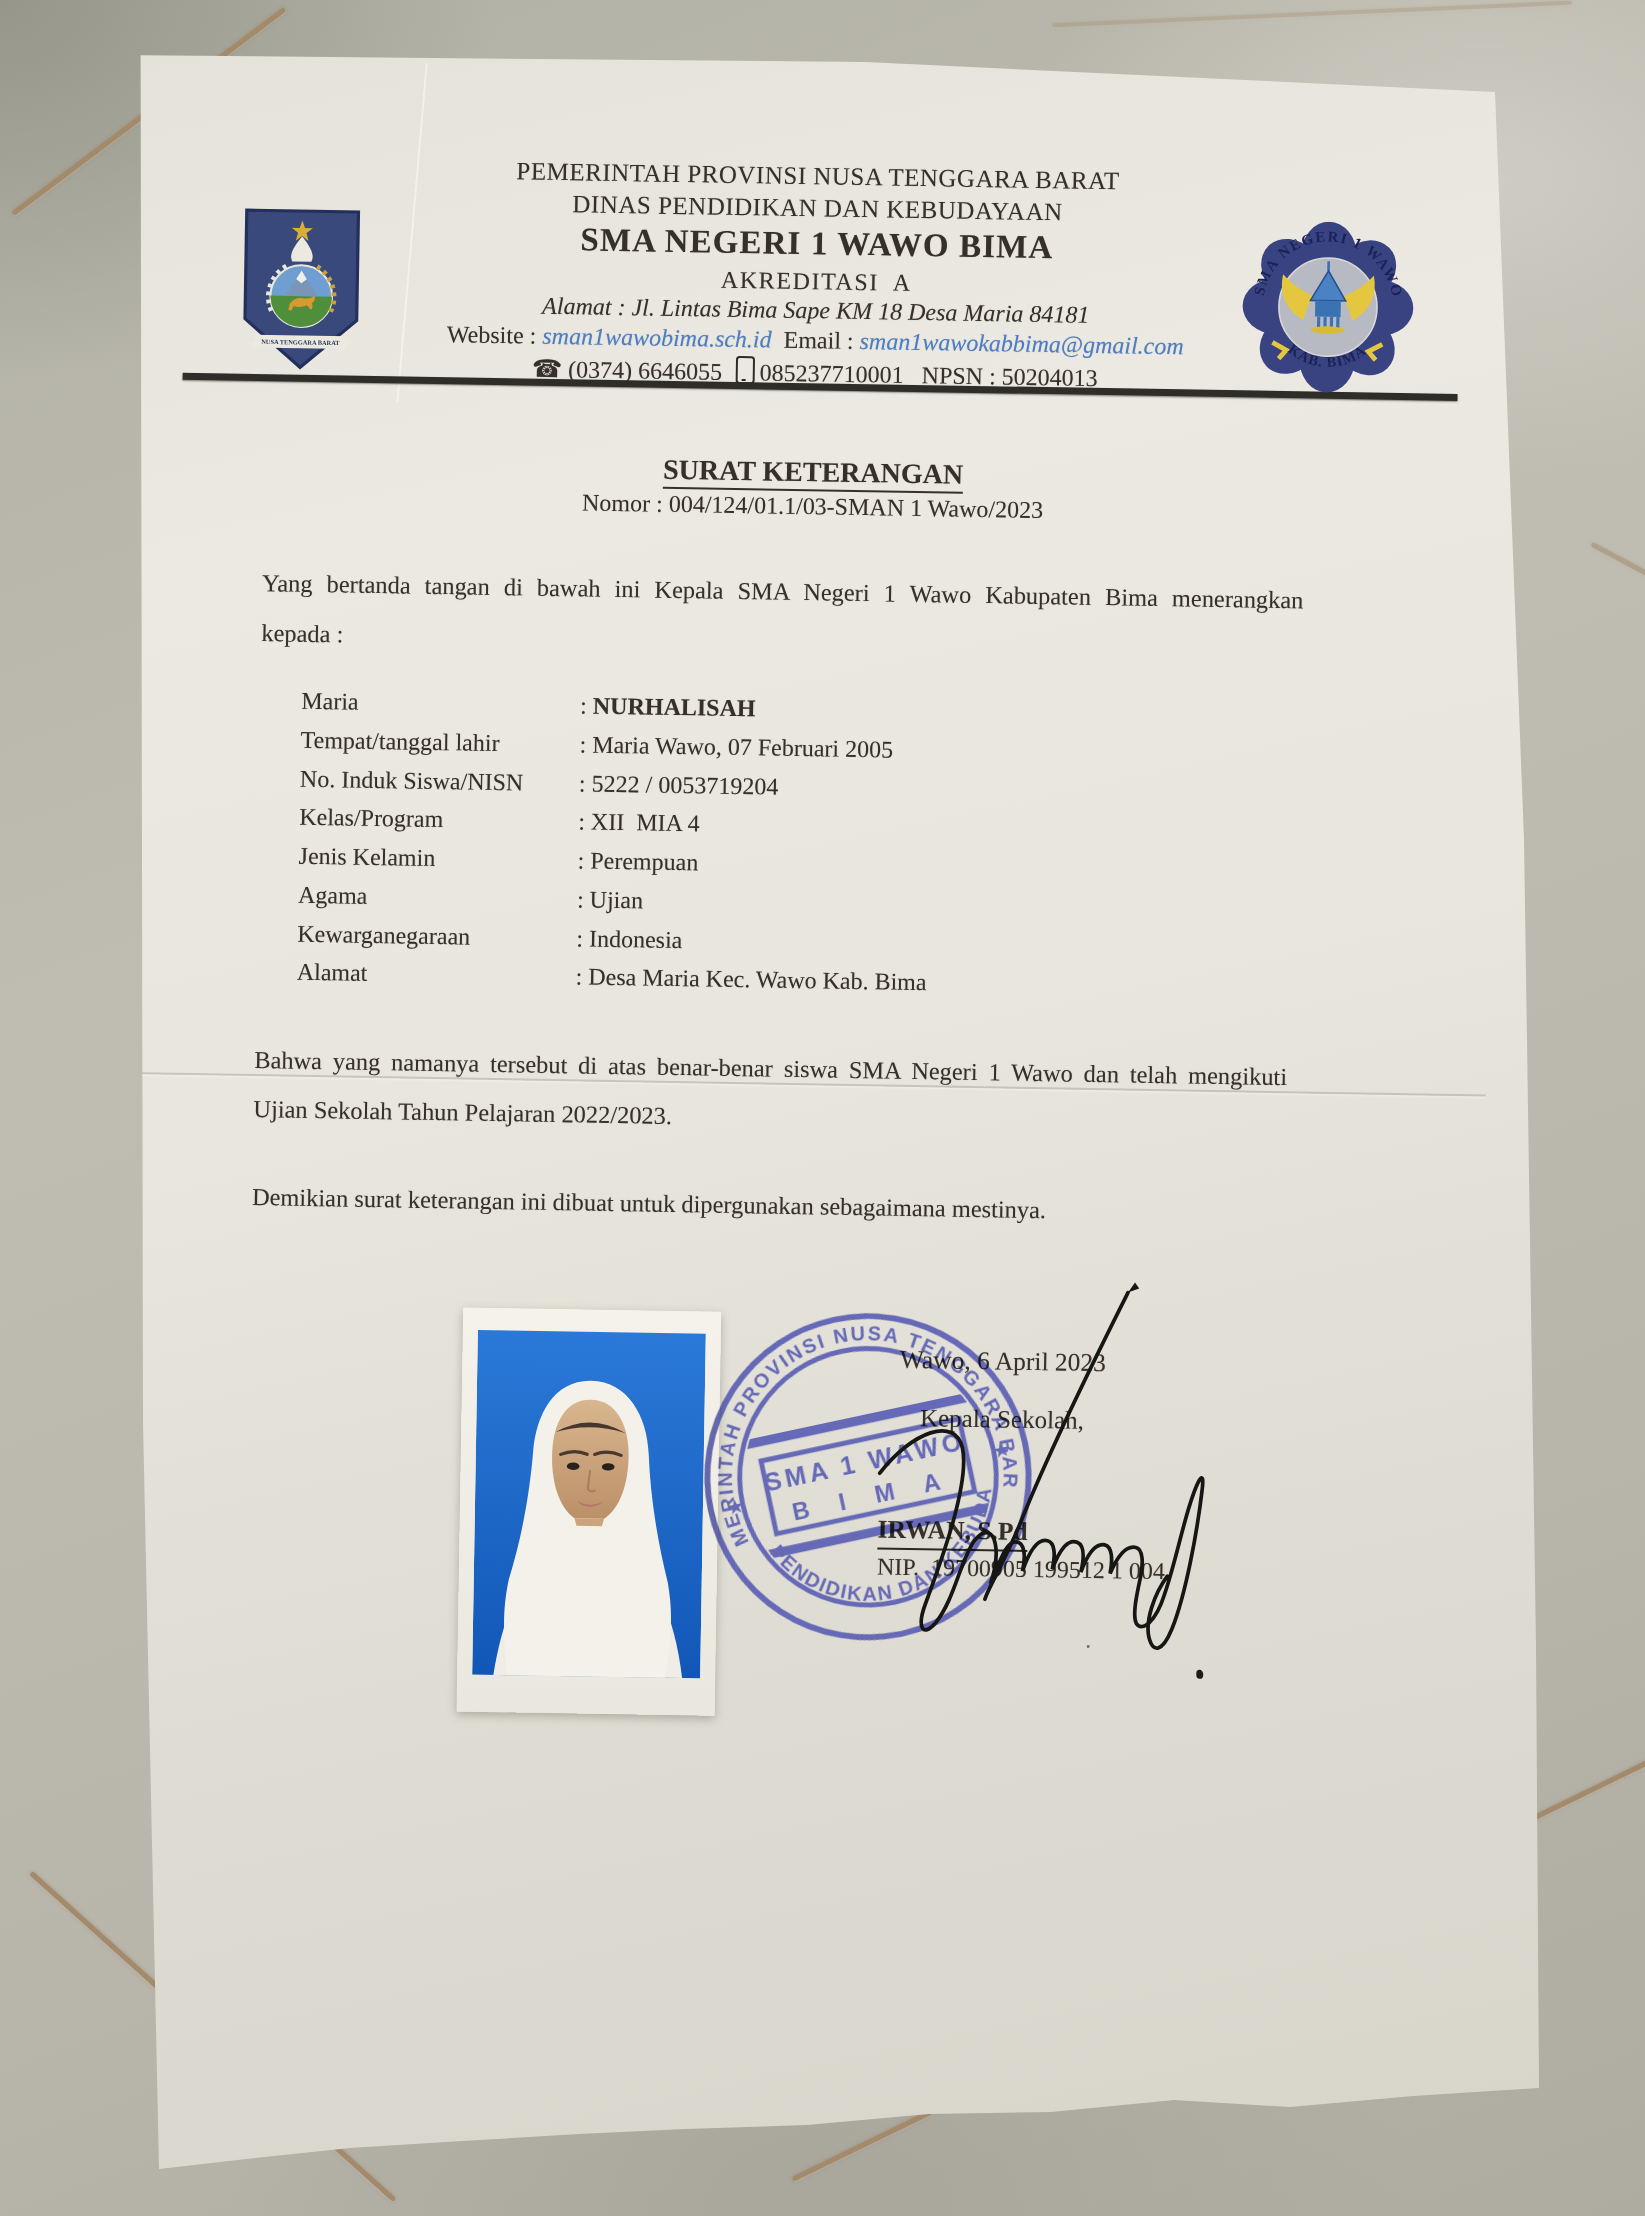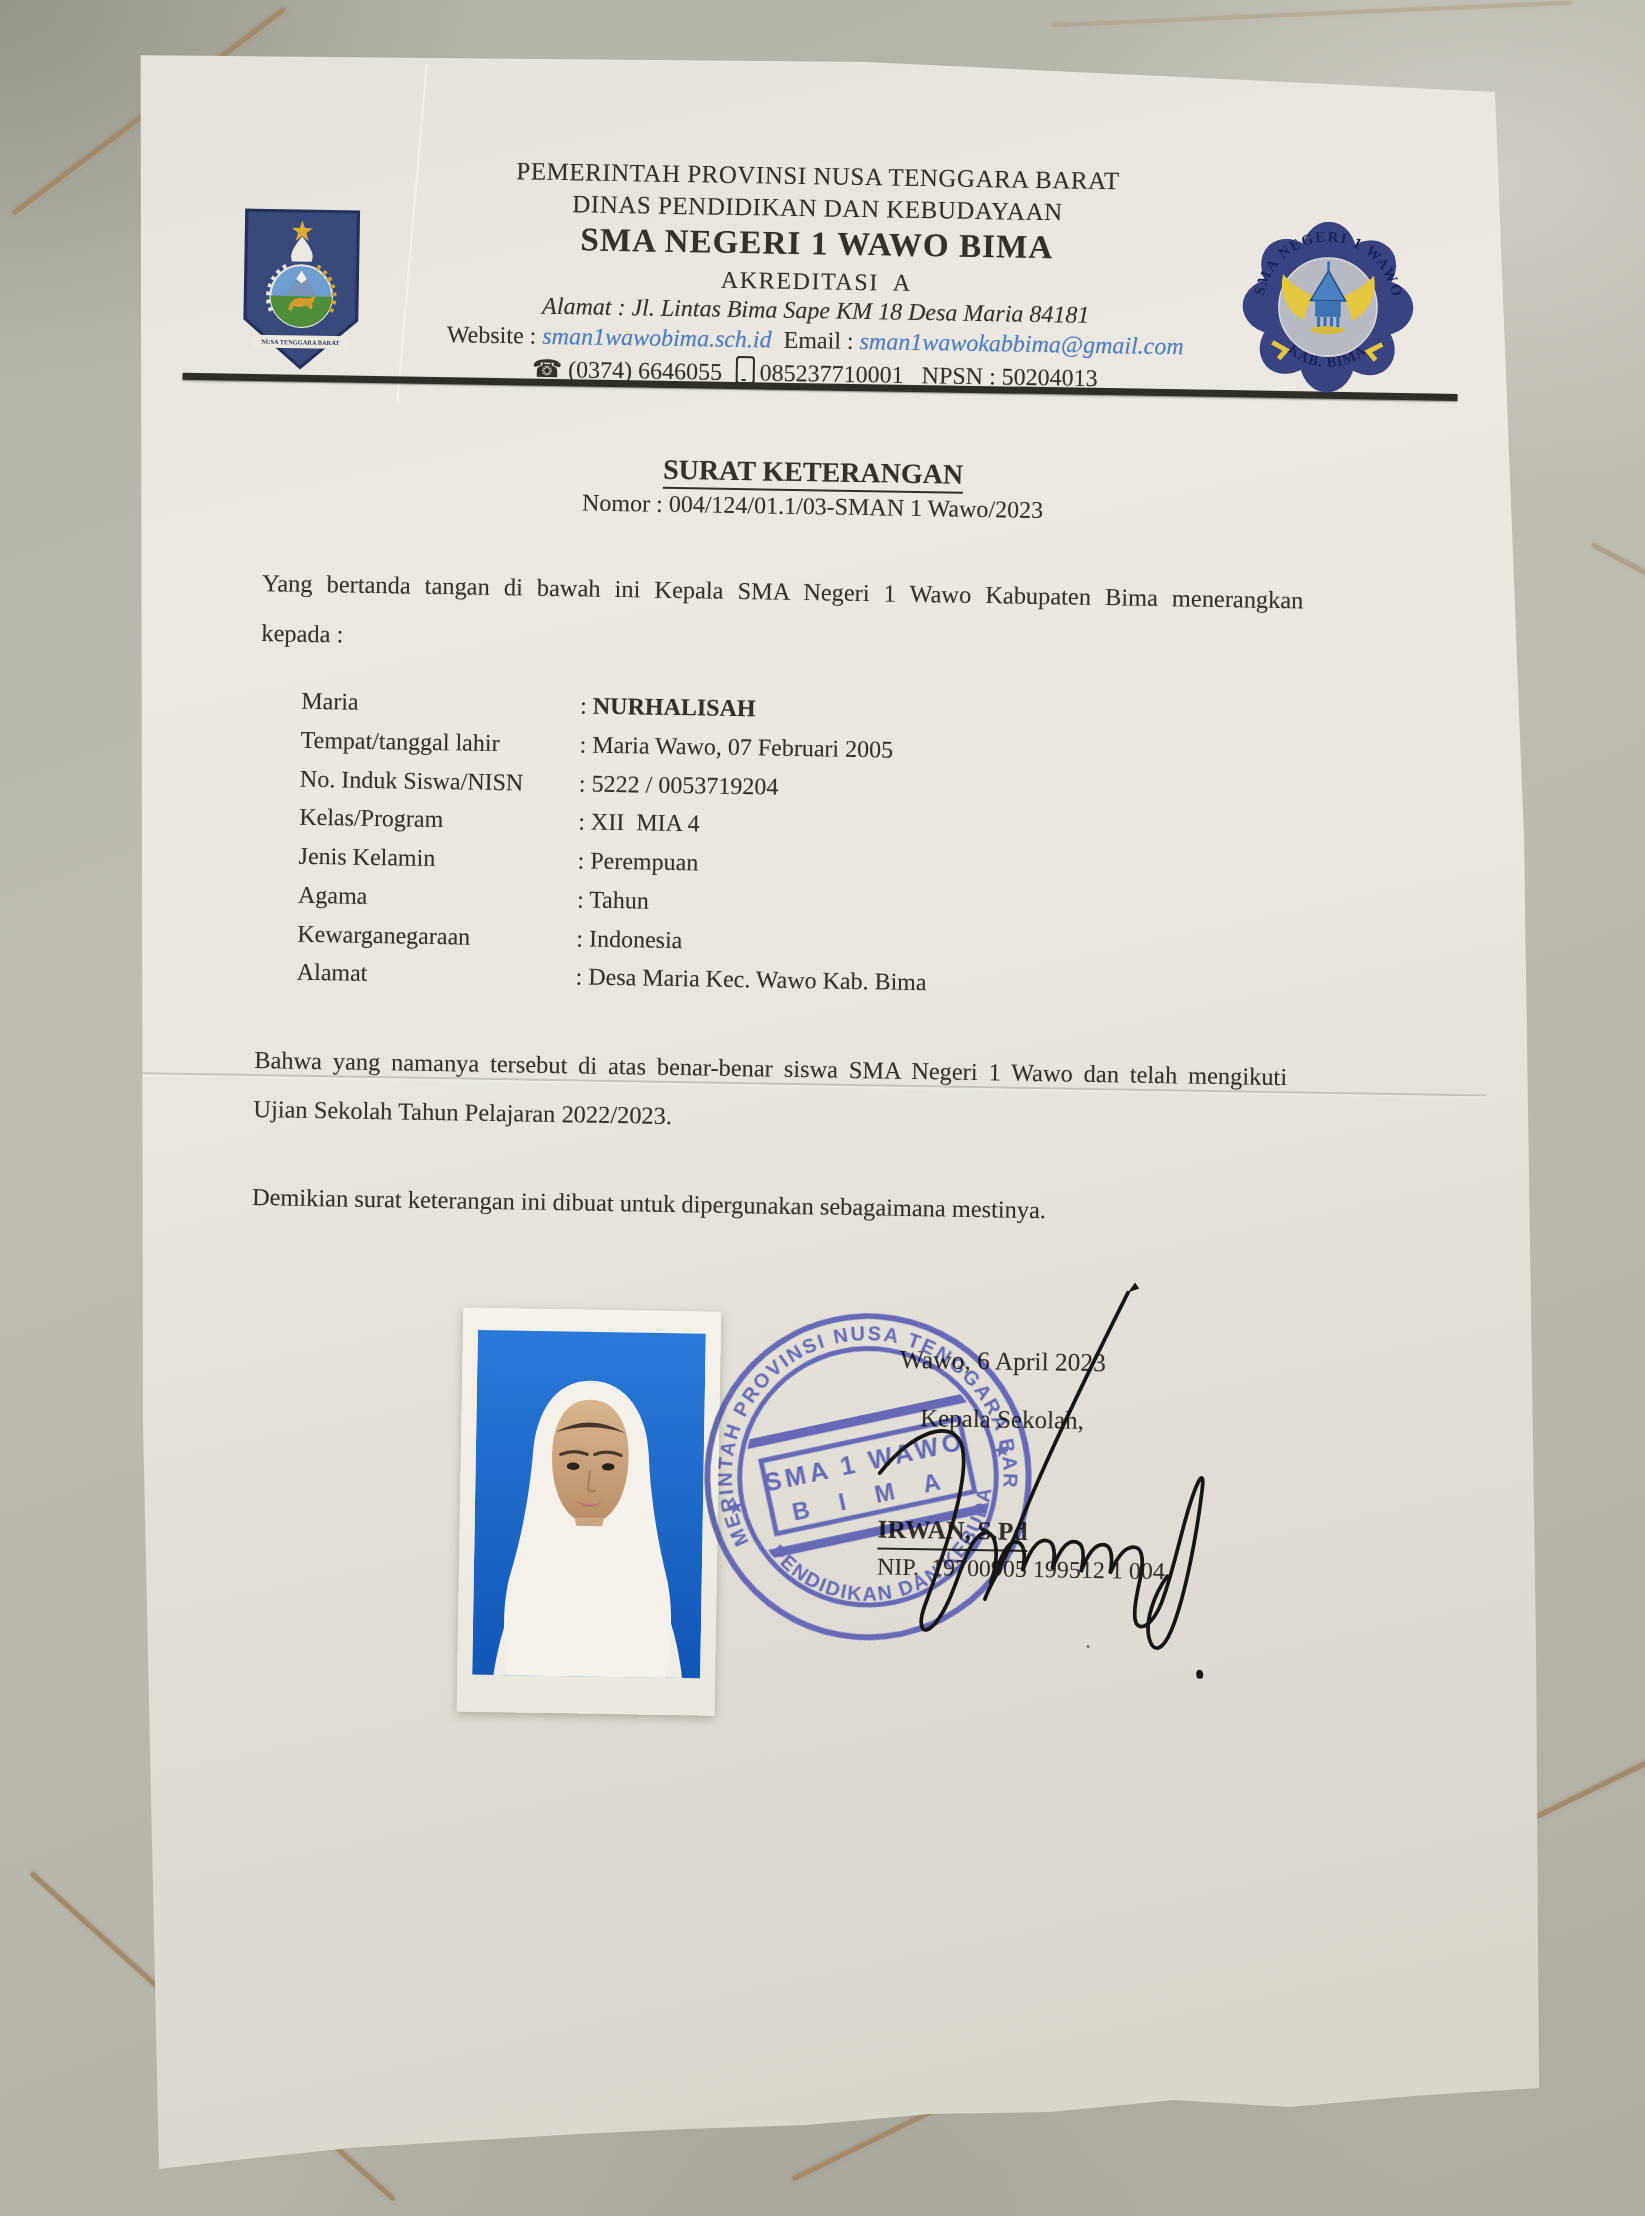--- a/index.html
+++ b/index.html
@@ -182,21 +182,21 @@
     <div class="txt f-value f-bold" style="top:632px"><span style="font-weight:normal">: </span><span>NURHALISAH</span></div>
     <div class="txt f-label" style="top:671px">Tempat/tanggal lahir</div>
     <div class="txt f-value" style="top:671px"><span>: </span><span>Maria Wawo, 07 Februari 2005</span></div>
     <div class="txt f-label" style="top:710px">No. Induk Siswa/NISN</div>
     <div class="txt f-value" style="top:710px"><span>: </span><span>5222 / 0053719204</span></div>
     <div class="txt f-label" style="top:748px">Kelas/Program</div>
     <div class="txt f-value" style="top:748px"><span>: </span><span>XII  MIA 4</span></div>
     <div class="txt f-label" style="top:787px">Jenis Kelamin</div>
     <div class="txt f-value" style="top:787px"><span>: </span><span>Perempuan</span></div>
     <div class="txt f-label" style="top:826px">Agama</div>
-    <div class="txt f-value" style="top:826px"><span>: </span><span>Tahun</span></div>
+    <div class="txt f-value" style="top:826px"><span>: </span><span>Ujian</span></div>
     <div class="txt f-label" style="top:865px">Kewarganegaraan</div>
     <div class="txt f-value" style="top:865px"><span>: </span><span>Indonesia</span></div>
     <div class="txt f-label" style="top:903px">Alamat</div>
     <div class="txt f-value" style="top:903px"><span>: </span><span>Desa Maria Kec. Wawo Kab. Bima</span></div>
 
     <div class="txt para p-body1">Bahwa yang namanya tersebut di atas benar-benar siswa SMA Negeri 1 Wawo dan telah mengikuti</div>
     <div class="txt para p-body2">Ujian Sekolah Tahun Pelajaran 2022/2023.</div>
     <div class="txt para p-close">Demikian surat keterangan ini dibuat untuk dipergunakan sebagaimana mestinya.</div>
 
     <div class="photo">

